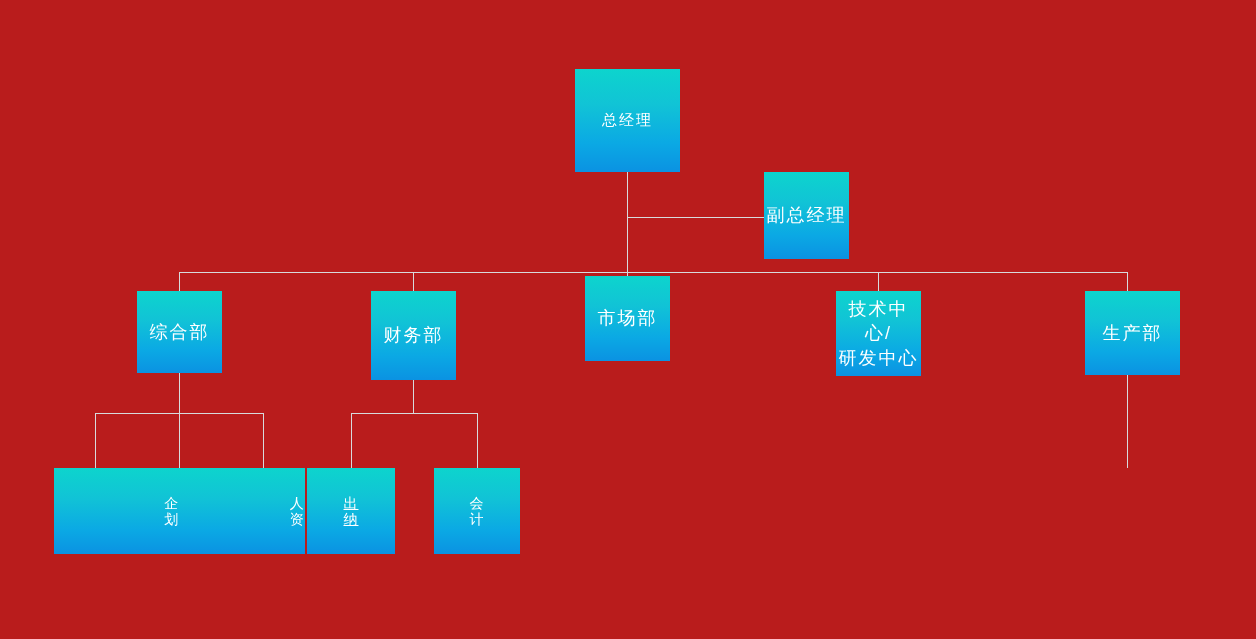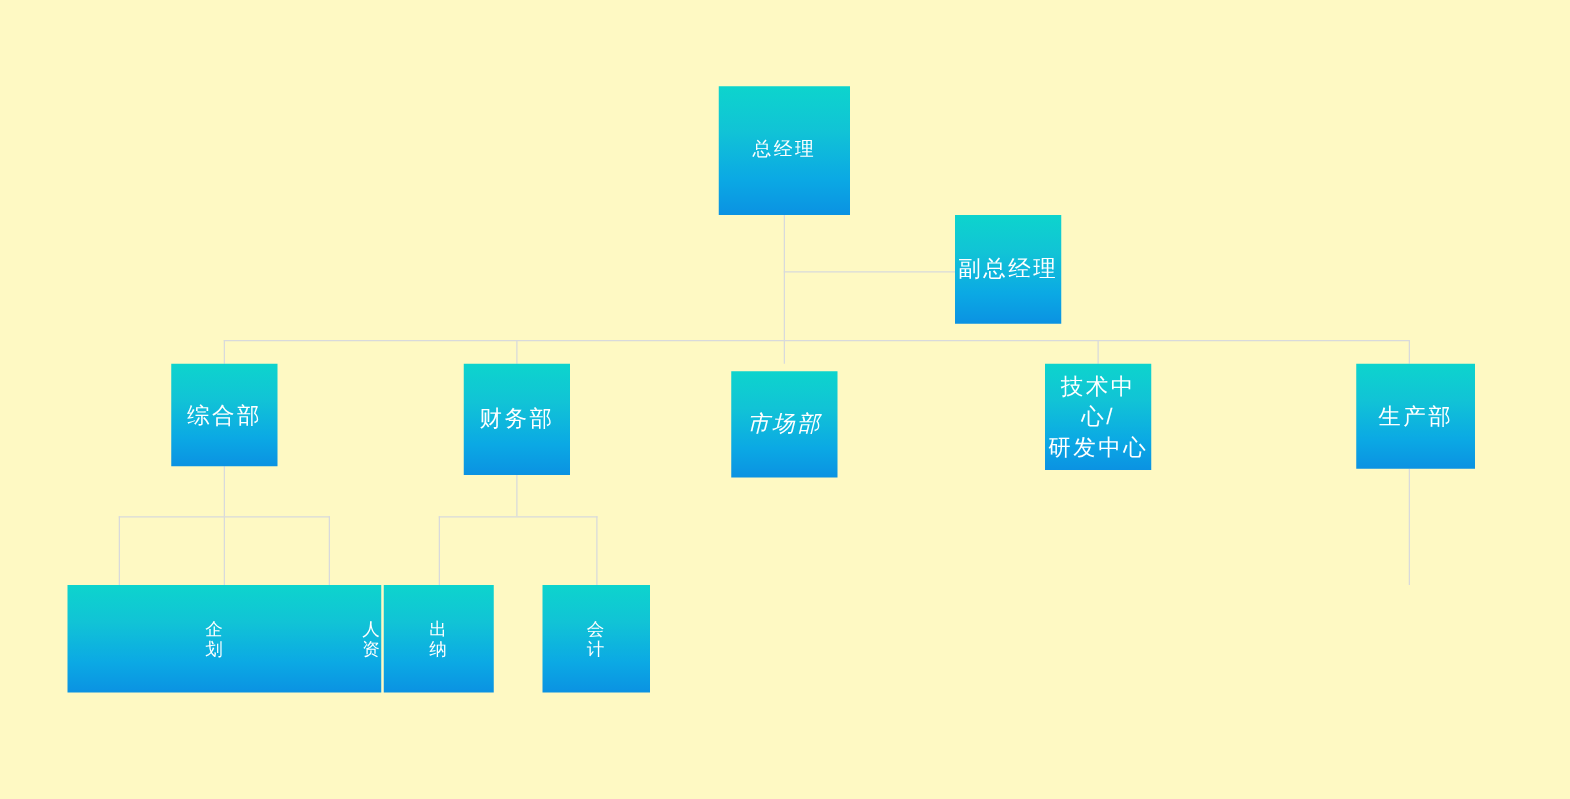--- a/index.html
+++ b/index.html
@@ -7,21 +7,21 @@
     padding: 0;
     background: #ffffff;
   }
   body {
     font-family: "Liberation Sans", "DejaVu Sans", sans-serif;
   }
   #org-chart {
     position: relative;
     width: 1256px;
     height: 639px;
-    background: #fef9c3;
+    background: #b91c1c;
     overflow: hidden;
   }
   .line {
     position: absolute;
     background: #d8dadc;
   }
   .node {
     position: absolute;
     background: linear-gradient(180deg, #0dd4cd 0%, #11c3d6 35%, #0ba9e4 72%, #0b92e2 100%);
     color: #ffffff;
@@ -109,21 +109,21 @@
   </div>
 
   <div class="node node-l2" style="left:137px; top:291px; width:85px; height:82px;">
     <span class="node-label">综合部</span>
   </div>
 
   <div class="node node-l2" style="left:371px; top:291px; width:85px; height:89px;">
     <span class="node-label">财务部</span>
   </div>
 
-  <div class="node node-l2" style="left:585px; top:297px; width:85px; height:85px;font-style:italic;">
+  <div class="node node-l2" style="left:585px; top:276px; width:85px; height:85px;">
     <span class="node-label">市场部</span>
   </div>
 
   <div class="node node-l2" style="left:836px; top:291px; width:85px; height:85px; flex-direction:column;">
     <span class="node-label">技术中心/</span>
     <span class="node-label">研发中心</span>
   </div>
 
   <div class="node node-l2" style="left:1085px; top:291px; width:95px; height:84px;">
     <span class="node-label">生产部</span>
@@ -133,21 +133,21 @@
     <div class="merged-cells">
       <div class="merged-cell">
         <span class="vwrap">企划</span>
       </div>
       <div class="merged-cell">
         <span class="vwrap">人资</span>
       </div>
     </div>
   </div>
 
-  <div class="node node-l3" style="left:307px; top:468px; width:88px; height:86px;">
+  <div class="node node-l3" style="left:307px; top:468px; width:88px; height:86px;text-decoration:underline;">
     <span class="vwrap">出纳</span>
   </div>
 
   <div class="node node-l3" style="left:434px; top:468px; width:86px; height:86px;">
     <span class="vwrap">会计</span>
   </div>
 
 
 </div>
 

